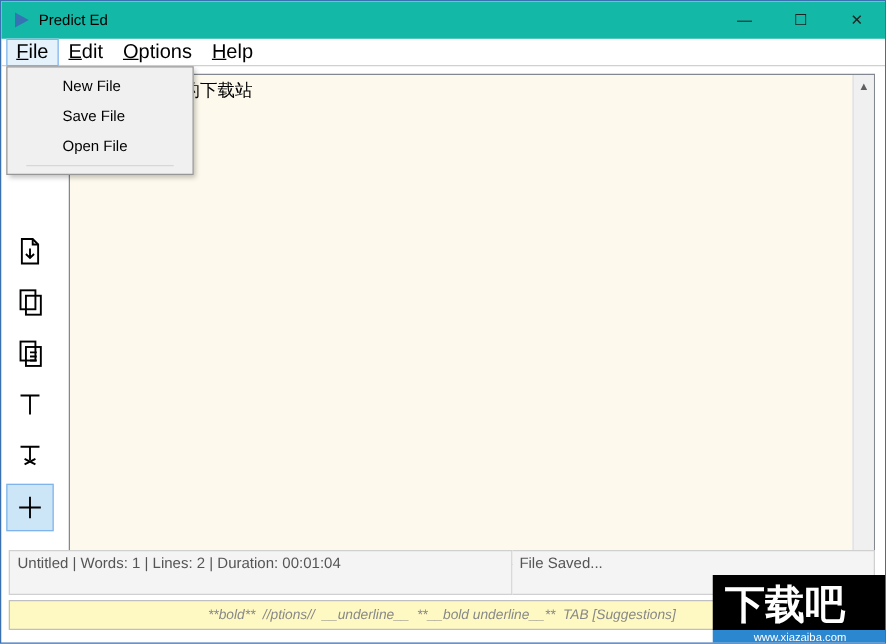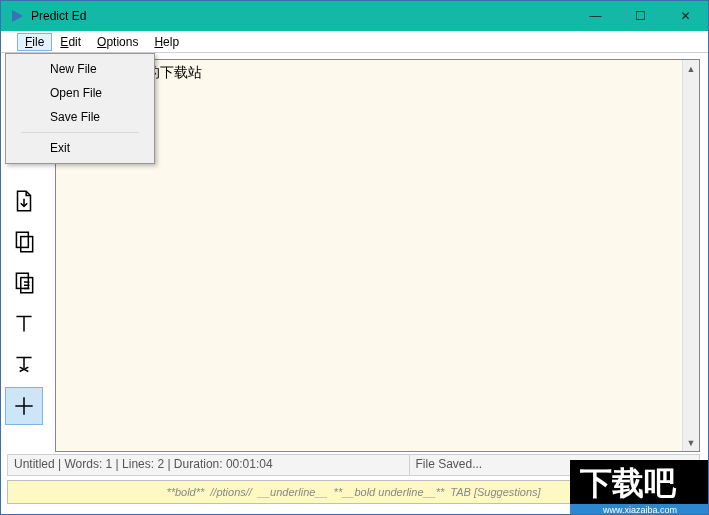--- a/index.html
+++ b/index.html
@@ -2,35 +2,35 @@
 <html><head>
 <meta charset="utf-8">
 <style>
 * { box-sizing: border-box; margin: 0; padding: 0; font-family: "Segoe UI", Tahoma, sans-serif; }
 body { width: 709px; height: 515px; background: #fff; position: relative; overflow: hidden; border: 1px solid #3a6fb0; }
 .titlebar { height: 30px; display: flex; align-items: center; padding: 0 0 0 8px; background: #14b8a6; }
 .app-icon { width: 16px; height: 16px; margin-right: 6px; }
 .title-text { font-size: 12px; flex: 1; color: #000; }
 .winbtns { display: flex; height: 100%; }
 .winbtn { width: 45px; display: flex; align-items: center; justify-content: center; font-size: 12px; color: #222; font-family: Arial; }
-.menubar { height: 22px; display: flex; align-items: center; padding: 0 16px; border-bottom: 1px solid #d0d0d0; font-size: 12px; }
+.menubar { height: 22px; display: flex; align-items: center; padding: 0 4px; border-bottom: 1px solid #d0d0d0; font-size: 16px; }
 .menuitem { padding: 2px 8px; cursor: default; }
 .menuitem.open { background: #e5f1fb; border: 1px solid #7eb4ea; padding: 1px 7px; }
 .menuitem u { text-decoration: underline; }
 .body-area { position: relative; height: calc(100% - 30px - 22px); }
 .toolbar { position: absolute; left: 4px; top: 6px; width: 44px; display: flex; flex-direction: column; gap: 3px; z-index: 1; }
 .tbtn { width: 38px; height: 38px; display: flex; align-items: center; justify-content: center; border: 1px solid transparent; background: #fff; }
 .tbtn svg { width: 26px; height: 26px; stroke: #000; fill: none; stroke-width: 1.4; }
 .tbtn.hidden { opacity: 0; pointer-events: none; }
 .tbtn.selected { border: 1px solid #7eb4ea; background: #cde6f7; }
 .editor-wrap { position: absolute; left: 54px; right: 8px; top: 6px; bottom: 62px; border: 1px solid #828790; display: flex; }
 .editor { flex: 1; background: #fdf9ec; padding: 4px 6px; font-size: 14px; color: #000; overflow: auto; }
 .scrollbar { width: 17px; background: #f0f0f0; border-left: 1px solid #dedede; position: relative; }
 .scroll-arrow { height: 17px; display: flex; align-items: center; justify-content: center; color: #606060; font-size: 9px; }
-.status1 { position: absolute; left: 6px; right: 8px; bottom: 38px; height: 22px; display: flex; font-size: 12px; color: #555; }
+.status1 { position: absolute; left: 6px; right: 8px; bottom: 38px; height: 36px; display: flex; font-size: 12px; color: #555; }
 .status1 .cell { border: 1px solid #d0d0d0; padding: 2px 6px; background: #f4f4f4; }
 .status1 .cell.left { flex: 1.4; }
 .status1 .cell.right { flex: 1; border-left: none; }
 .status2 { position: absolute; left: 6px; right: 8px; bottom: 10px; height: 24px; border: 1px solid #bfbfbf; background: #fef9c3; display: flex; align-items: center; justify-content: center; font-size: 11px; color: #888; font-style: italic; gap: 6px; }
 .dropdown { position: absolute; left: 4px; top: 52px; width: 150px; background: #f0f0f0; border: 1px solid #979797; padding: 3px 14px; box-shadow: 2px 2px 4px rgba(0,0,0,0.25); z-index: 10; }
 .dditem { padding: 5px 10px 5px 30px; font-size: 12px; color: #000; cursor: default; }
 .ddsep { height: 1px; background: #d7d7d7; margin: 3px 1px; }
 .watermark { position: absolute; right: -2px; bottom: -2px; }
 </style>
 </head>
@@ -131,24 +131,23 @@
     <span>**bold**</span>
     <span>//ptions//</span>
     <span>__underline__</span>
     <span>**__bold underline__**</span>
     <span>TAB [Suggestions]</span>
   </div>
 </div>
 
 <div class="dropdown">
   <div class="dditem">New File</div>
+  <div class="dditem">Save File</div>
   <div class="dditem">Open File</div>
-  <div class="dditem">Save File</div>
   <div class="ddsep"></div>
-  <div class="dditem">Exit</div>
 </div>
 
 <svg class="watermark" width="140" height="56" viewBox="0 0 140 56">
   <rect x="0" y="0" width="140" height="44" fill="#000"></rect>
   <text x="10" y="34" font-size="32" font-weight="900" fill="#fff" font-family="SimHei,Arial">下载吧</text>
   <rect x="0" y="44" width="140" height="12" fill="#2a87d0"></rect>
   <text x="70" y="53" font-size="9" fill="#fff" text-anchor="middle">www.xiazaiba.com</text>
 </svg>
 
 </body></html>

